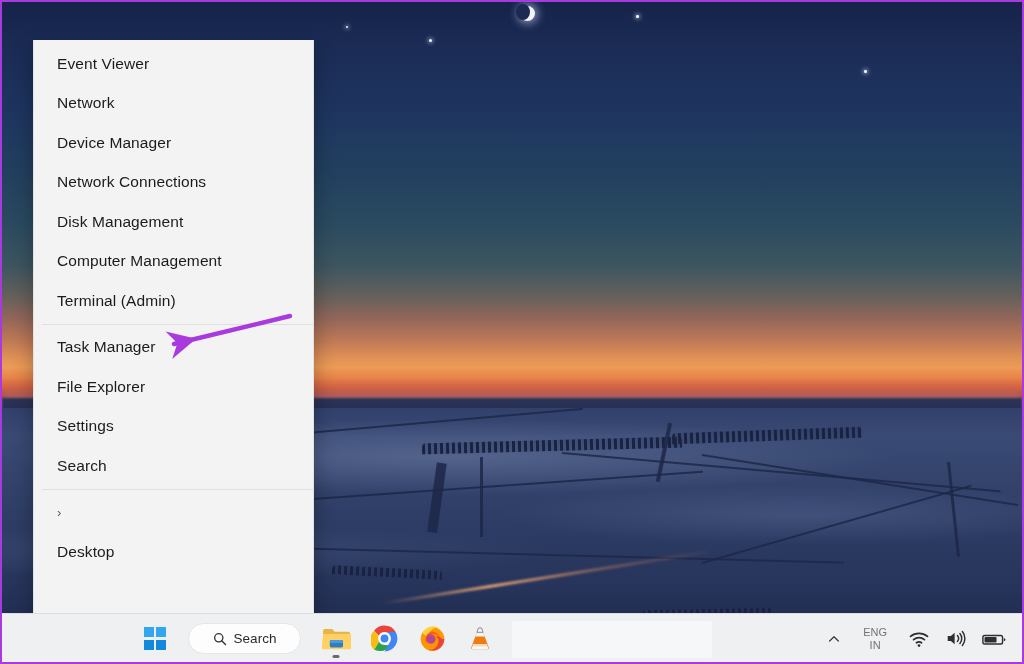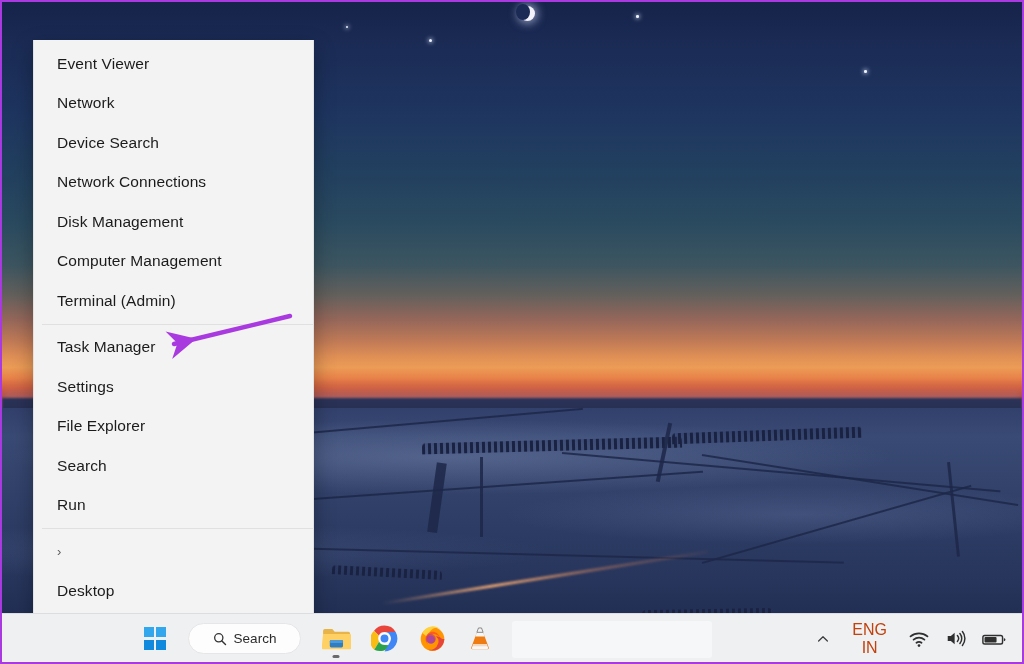--- a/index.html
+++ b/index.html
@@ -212,21 +212,21 @@
     position:absolute; right:8px; top:0; height:49px;
     display:flex; align-items:center; gap:2px;
   }
   .tray-btn{
     height:40px; padding:0 7px;
     display:flex; align-items:center; justify-content:center;
     border-radius:5px; cursor:default;
   }
   .lang{
     display:flex; flex-direction:column; align-items:center; justify-content:center;
-    line-height:1.12; font-size:16px; color:#c2410c; padding:0 6px;
+    line-height:1.12; font-size:11px; color:#737373; padding:0 6px;
   }
 </style>
 </head>
 <body>
 
 <div id="screen">
 
   <div id="desktop">
     <div class="sky"></div>
 
@@ -261,49 +261,46 @@
   </div>
 
   <div id="winx-menu">
       <div class="menu-item">
         <span class="label">Event Viewer</span>
       </div>
       <div class="menu-item">
         <span class="label">Network</span>
       </div>
       <div class="menu-item">
-        <span class="label">Device Search</span>
+        <span class="label">Device Manager</span>
       </div>
       <div class="menu-item">
         <span class="label">Network Connections</span>
       </div>
       <div class="menu-item">
         <span class="label">Disk Management</span>
       </div>
       <div class="menu-item">
         <span class="label">Computer Management</span>
       </div>
       <div class="menu-item">
         <span class="label">Terminal (Admin)</span>
       </div>
       <div class="menu-sep"></div>
       <div class="menu-item">
         <span class="label">Task Manager</span>
       </div>
       <div class="menu-item">
+        <span class="label">File Explorer</span>
+      </div>
+      <div class="menu-item">
         <span class="label">Settings</span>
       </div>
       <div class="menu-item">
-        <span class="label">File Explorer</span>
-      </div>
-      <div class="menu-item">
         <span class="label">Search</span>
-      </div>
-      <div class="menu-item">
-        <span class="label">Run</span>
       </div>
       <div class="menu-sep"></div>
       <div class="menu-item">
         <span class="chev">›</span>
       </div>
       <div class="menu-item">
         <span class="label">Desktop</span>
       </div>
     </div>
 

